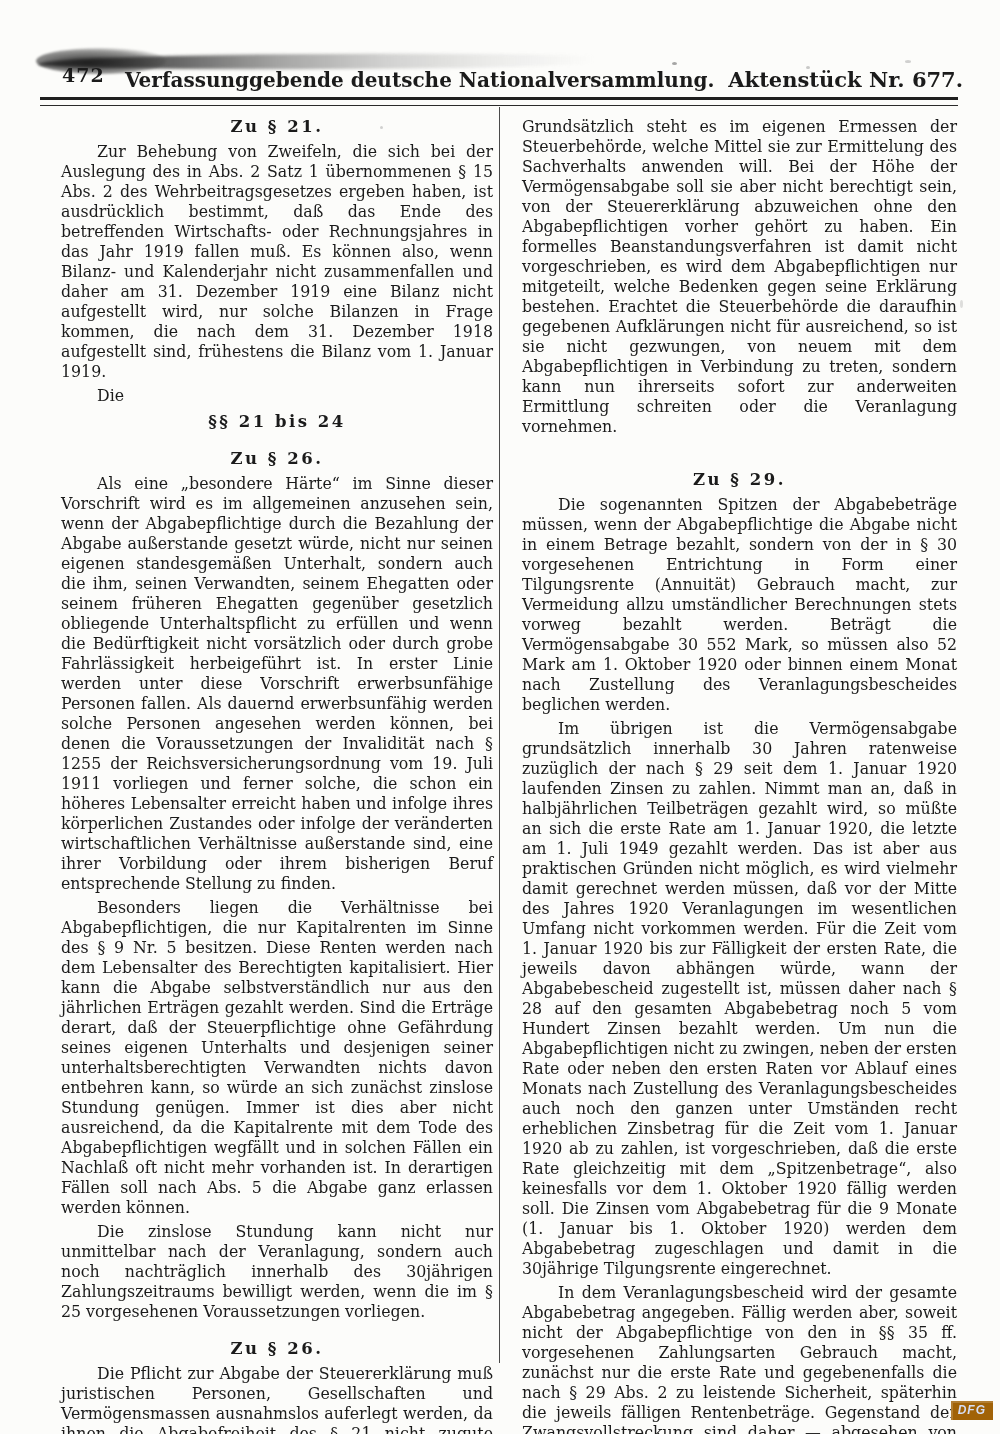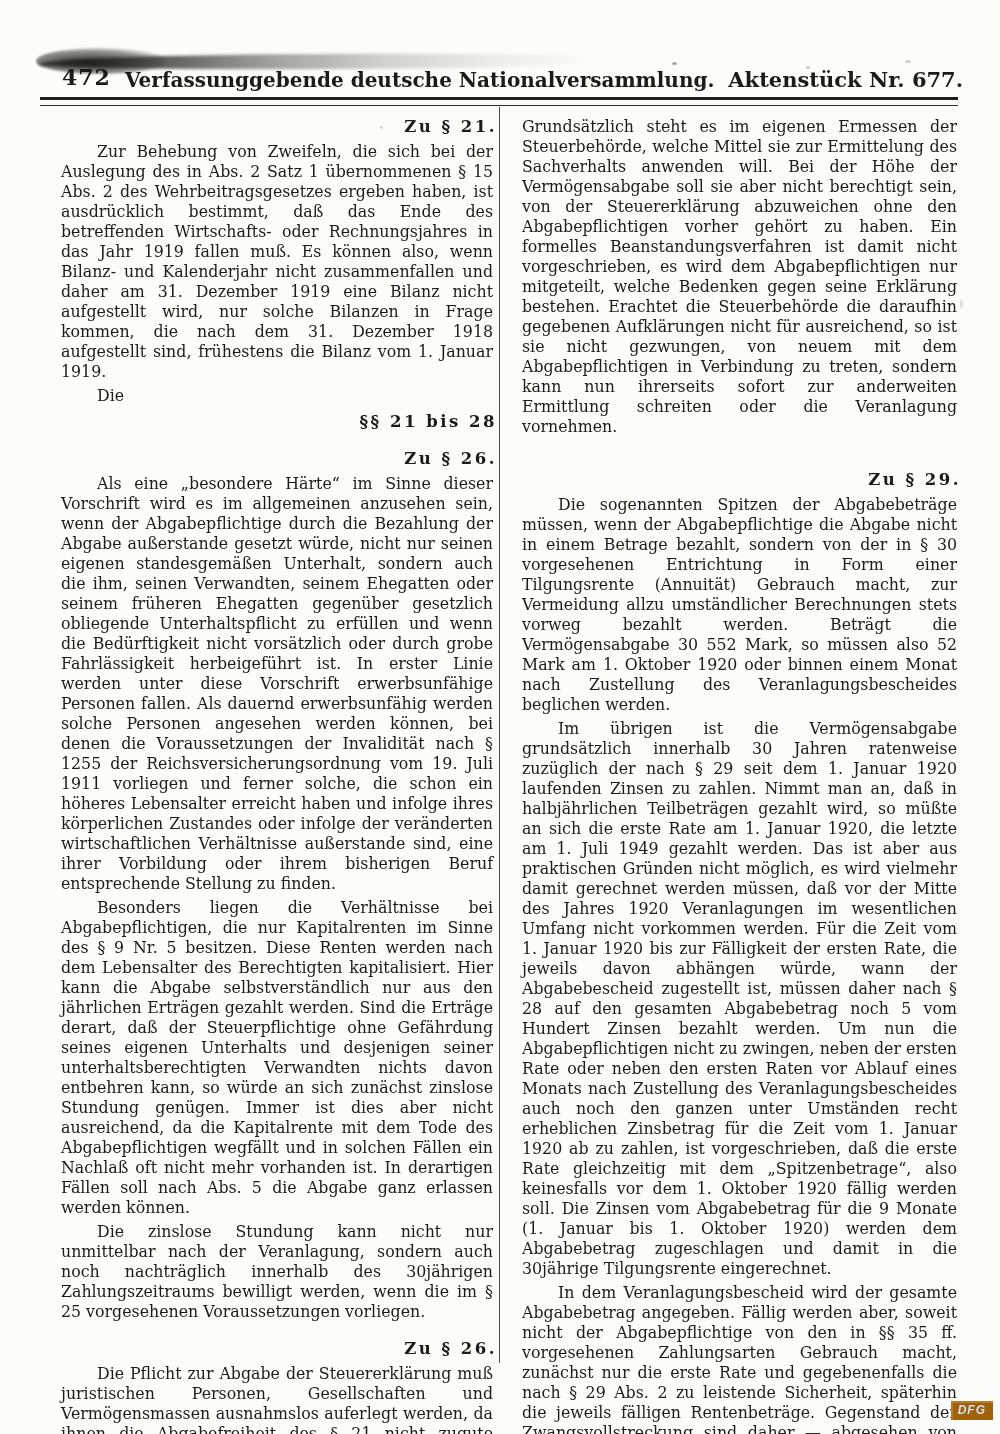--- a/index.html
+++ b/index.html
@@ -24,21 +24,21 @@
   .speck{position:absolute;background:rgba(60,60,60,.45);border-radius:50%;}
   .speck.s1{left:672px;top:62px;width:5px;height:3px;}
   .speck.s2{left:806px;top:66px;width:4px;height:3px;opacity:.6;}
   .speck.s3{left:905px;top:60px;width:6px;height:3px;opacity:.5;}
   .speck.s4{left:380px;top:126px;width:3px;height:3px;opacity:.5;}
   .speck.s5{left:960px;top:300px;width:3px;height:8px;opacity:.35;}
 
   
   .page-number{
     position:absolute;left:62px;top:64px;
-    font-size:22px;font-weight:bold;letter-spacing:1px;
+    font-size:19px;font-weight:bold;letter-spacing:1px;
   }
   .running-title{
     position:absolute;left:0;top:67px;width:1000px;text-align:center;
     font-size:20px;font-weight:bold;padding-left:44px;
   }
   .running-title .docket-no{font-size:21px;}
   .header-rule{
     position:absolute;left:40px;top:97px;width:918px;height:5px;
     border-top:3px solid #1f1f1f;border-bottom:1px solid #2a2a2a;
   }
@@ -49,21 +49,21 @@
   
   .column{
     position:absolute;top:113px;width:440px;
     font-size:15.8px;line-height:20px;text-align:justify;
   }
   .column.left{left:57px;}
   .column.right{left:518px;width:443px;}
   p{margin:4px;}
   p.indent{text-indent:36px;}
   h3.sec{
-    margin:17px 0 5px 0;text-align:right;font-size:16.5px;font-weight:bold;
+    margin:17px 0 5px 0;text-align:center;font-size:16.5px;font-weight:bold;
     letter-spacing:2.5px;text-indent:0;
   }
   h3.sec.first{margin-top:4px;}
   .column.right h3.sec.cont-gap{margin-top:33px;}
 
   
   .footer-credit{
     position:absolute;right:7px;top:1399px;height:22px;
     display:flex;align-items:center;gap:6px;
     font-family:"Liberation Sans", sans-serif;font-size:12px;font-weight:bold;color:#101010;
@@ -88,21 +88,21 @@
 
 <div class="page-number">472</div>
 <div class="running-title"><span>Verfassunggebende deutsche Nationalversammlung.</span>&nbsp;&nbsp;<span class="docket-no">Aktenstück Nr. 677.</span></div>
 <div class="header-rule"></div>
 <div class="col-divider"></div>
 
 <div class="column left">
   <h3 class="sec first">Zu § 21.</h3>
   <p class="indent">Zur Behebung von Zweifeln, die sich bei der Auslegung des in Abs. 2 Satz 1 übernommenen § 15 Abs. 2 des Wehrbeitragsgesetzes ergeben haben, ist ausdrücklich bestimmt, daß das Ende des betreffenden Wirtschafts- oder Rechnungsjahres in das Jahr 1919 fallen muß. Es können also, wenn Bilanz- und Kalenderjahr nicht zusammenfallen und daher am 31. Dezember 1919 eine Bilanz nicht aufgestellt wird, nur solche Bilanzen in Frage kommen, die nach dem 31. Dezember 1918 aufgestellt sind, frühestens die Bilanz vom 1. Januar 1919.</p>
   <p class="indent">Die</p>
-  <h3 class="sec" style="margin-top:6px;">§§ 21 bis 28</h3>
+  <h3 class="sec" style="margin-top:6px;">§§ 21 bis 24</h3>
   <h3 class="sec">Zu § 26.</h3>
   <p class="indent">Als eine „besondere Härte“ im Sinne dieser Vorschrift wird es im allgemeinen anzusehen sein, wenn der Abgabepflichtige durch die Bezahlung der Abgabe außerstande gesetzt würde, nicht nur seinen eigenen standesgemäßen Unterhalt, sondern auch die ihm, seinen Verwandten, seinem Ehegatten oder seinem früheren Ehegatten gegenüber gesetzlich obliegende Unterhaltspflicht zu erfüllen und wenn die Bedürftigkeit nicht vorsätzlich oder durch grobe Fahrlässigkeit herbeigeführt ist. In erster Linie werden unter diese Vorschrift erwerbsunfähige Personen fallen. Als dauernd erwerbsunfähig werden solche Personen angesehen werden können, bei denen die Voraussetzungen der Invalidität nach § 1255 der Reichsversicherungsordnung vom 19. Juli 1911 vorliegen und ferner solche, die schon ein höheres Lebensalter erreicht haben und infolge ihres körperlichen Zustandes oder infolge der veränderten wirtschaftlichen Verhältnisse außerstande sind, eine ihrer Vorbildung oder ihrem bisherigen Beruf entsprechende Stellung zu finden.</p>
   <p class="indent">Besonders liegen die Verhältnisse bei Abgabepflichtigen, die nur Kapitalrenten im Sinne des § 9 Nr. 5 besitzen. Diese Renten werden nach dem Lebensalter des Berechtigten kapitalisiert. Hier kann die Abgabe selbstverständlich nur aus den jährlichen Erträgen gezahlt werden. Sind die Erträge derart, daß der Steuerpflichtige ohne Gefährdung seines eigenen Unterhalts und desjenigen seiner unterhaltsberechtigten Verwandten nichts davon entbehren kann, so würde an sich zunächst zinslose Stundung genügen. Immer ist dies aber nicht ausreichend, da die Kapitalrente mit dem Tode des Abgabepflichtigen wegfällt und in solchen Fällen ein Nachlaß oft nicht mehr vorhanden ist. In derartigen Fällen soll nach Abs. 5 die Abgabe ganz erlassen werden können.</p>
   <p class="indent">Die zinslose Stundung kann nicht nur unmittelbar nach der Veranlagung, sondern auch noch nachträglich innerhalb des 30jährigen Zahlungszeitraums bewilligt werden, wenn die im § 25 vorgesehenen Voraussetzungen vorliegen.</p>
   <h3 class="sec">Zu § 26.</h3>
   <p class="indent">Die Pflicht zur Abgabe der Steuererklärung muß juristischen Personen, Gesellschaften und Vermögensmassen ausnahmslos auferlegt werden, da ihnen die Abgabefreiheit des § 21 nicht zugute kommt.</p>
 
 </div>
 
 <div class="column right">

